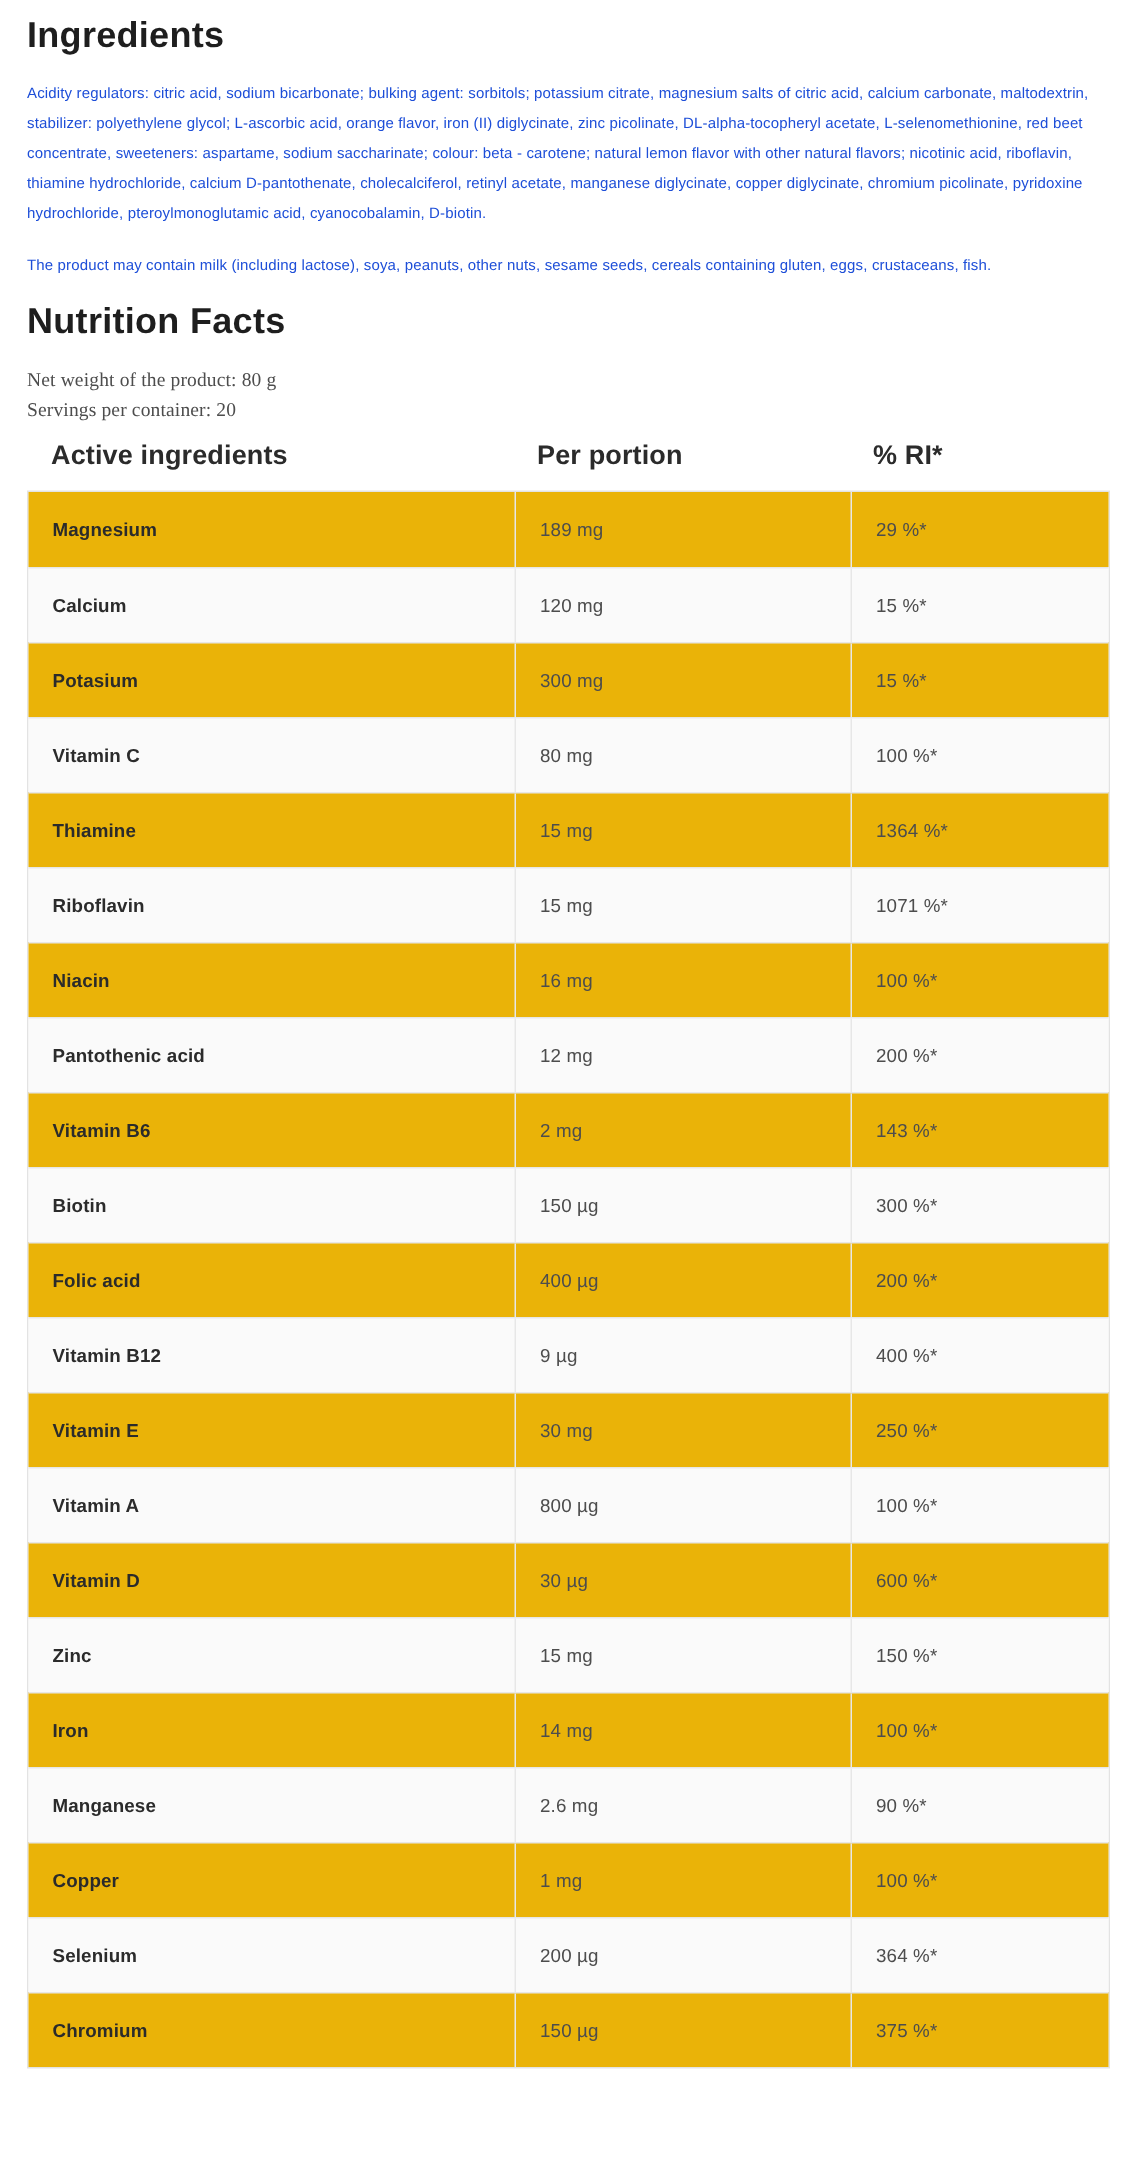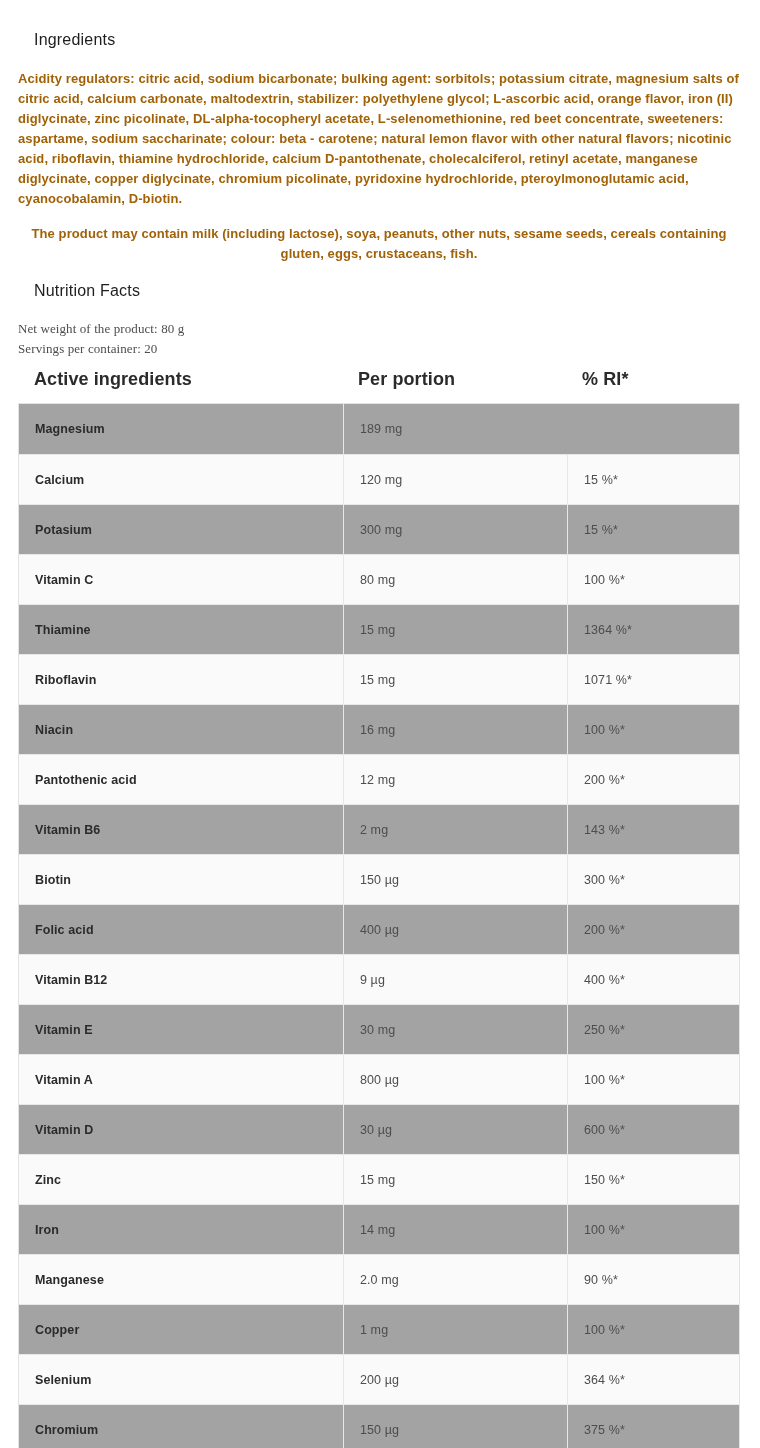--- a/index.html
+++ b/index.html
@@ -10,38 +10,36 @@
     font-family: "Liberation Sans", sans-serif;
   }
   body {
     width: 760px;
     min-height: 1448px;
   }
   .page {
     padding: 12px 20px 10px 18px;
   }
   .section-title {
-    font-size: 16px;
+    font-size: 24px;
     line-height: 24px;
-    font-weight: 400;
+    font-weight: 700;
     color: #1e1e1e;
     letter-spacing: 0.2px;
-    margin: 16px;
+    margin: 0;
   }
   .body-text {
     margin: 17px 0 0 0;
-    font-size: 13px;
+    font-size: 10px;
     line-height: 20px;
-    color: #a16207;
-    letter-spacing: 0.1px;
-    font-weight: bold;
+    color: #1d4ed8;
+    letter-spacing: 0.1px;
   }
   .allergen-text {
     margin-top: 15px;
-    text-align: center;
   }
   .nutrition-title {
     margin-top: 15px;
   }
   .info-lines {
     margin-top: 16px;
   }
   .info-line {
     font-size: 13px;
     line-height: 20px;
@@ -70,21 +68,21 @@
     width: 722px;
     border: 1px solid #e3e3e3;
     background: #ffffff;
   }
   .table-row {
     display: grid;
     grid-template-columns: 324px 224px 1fr;
     height: 50px;
     align-items: stretch;
     border-top: 1px solid #e7e7e7;
-    background: #a3a3a3;
+    background: #eab308;
   }
   .table-row:first-child { border-top: none; }
   .table-row:nth-child(even) { background: #fafafa; }
   .table-row .cell {
     display: flex;
     align-items: center;
     padding: 0 16px;
     border-left: 1px solid #e7e7e7;
     font-size: 12.5px;
     letter-spacing: 0.1px;
@@ -121,20 +119,21 @@
       <div class="hcell">Active ingredients</div>
       <div class="hcell">Per portion</div>
       <div class="hcell">% RI*</div>
     </div>
 
     <div class="table-body">
 
     <div class="table-row">
           <div class="cell name">Magnesium</div>
           <div class="cell value">189 mg</div>
+          <div class="cell value">29 %*</div>
         </div>
         <div class="table-row">
           <div class="cell name">Calcium</div>
           <div class="cell value">120 mg</div>
           <div class="cell value">15 %*</div>
         </div>
         <div class="table-row">
           <div class="cell name">Potasium</div>
           <div class="cell value">300 mg</div>
           <div class="cell value">15 %*</div>
@@ -204,21 +203,21 @@
           <div class="cell value">15 mg</div>
           <div class="cell value">150 %*</div>
         </div>
         <div class="table-row">
           <div class="cell name">Iron</div>
           <div class="cell value">14 mg</div>
           <div class="cell value">100 %*</div>
         </div>
         <div class="table-row">
           <div class="cell name">Manganese</div>
-          <div class="cell value">2.0 mg</div>
+          <div class="cell value">2.6 mg</div>
           <div class="cell value">90 %*</div>
         </div>
         <div class="table-row">
           <div class="cell name">Copper</div>
           <div class="cell value">1 mg</div>
           <div class="cell value">100 %*</div>
         </div>
         <div class="table-row">
           <div class="cell name">Selenium</div>
           <div class="cell value">200 µg</div>

